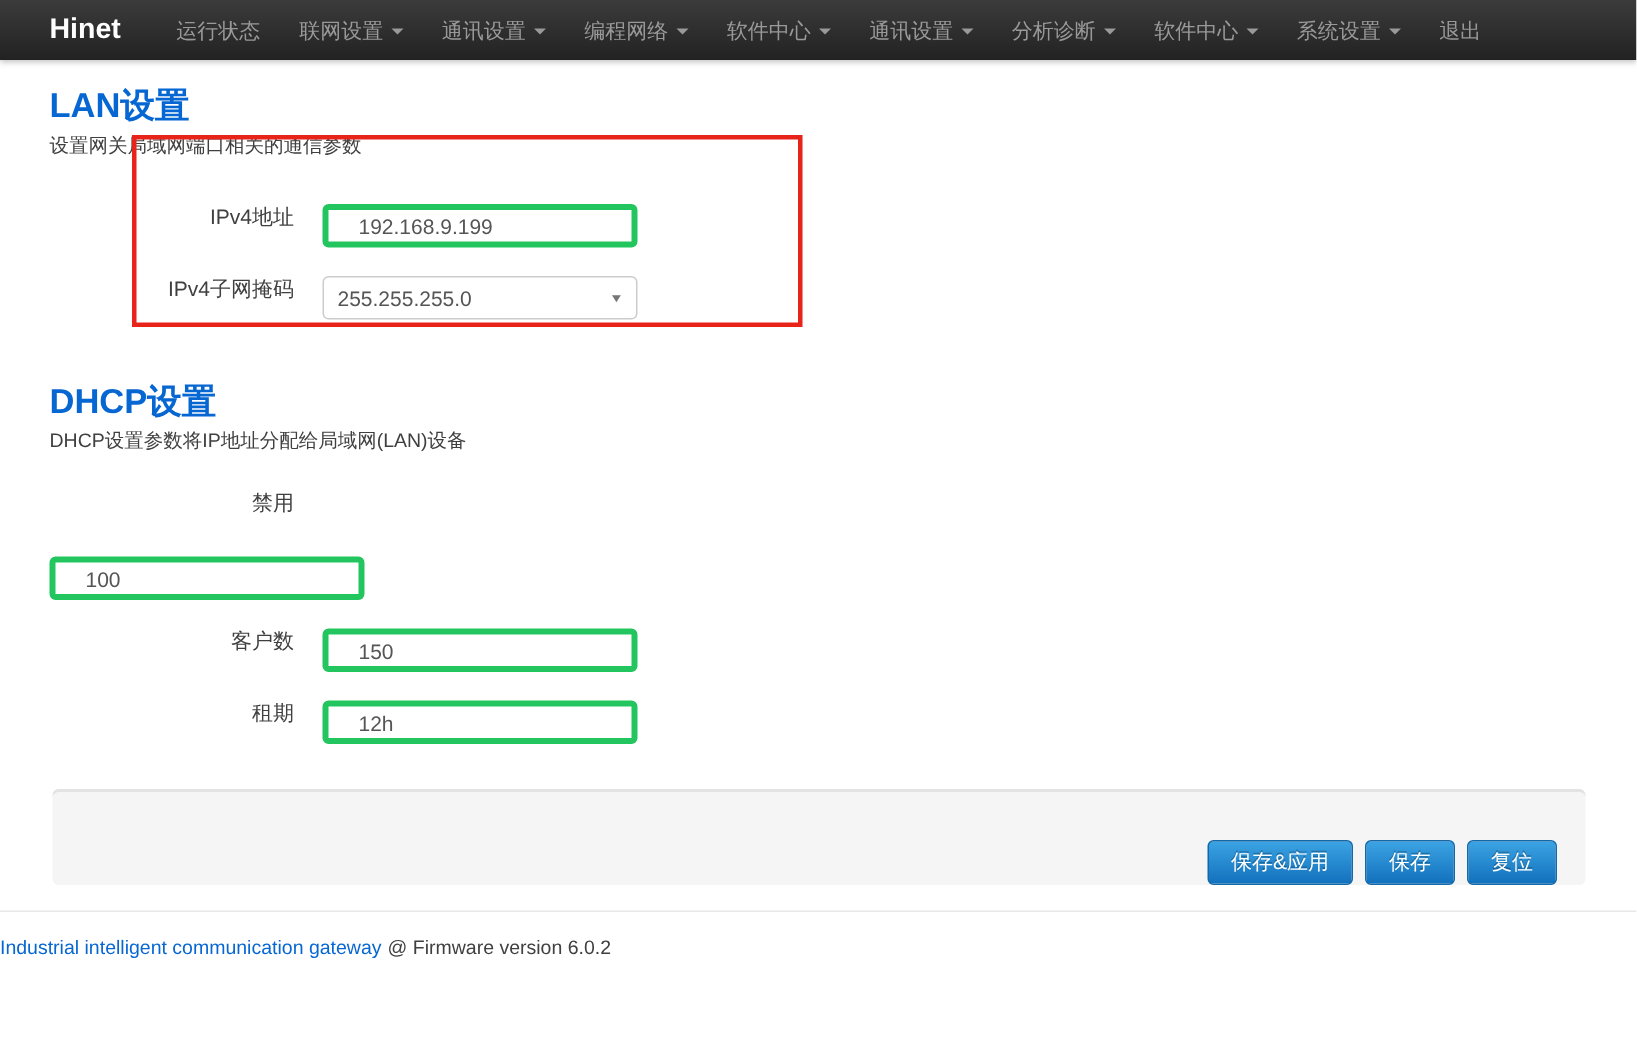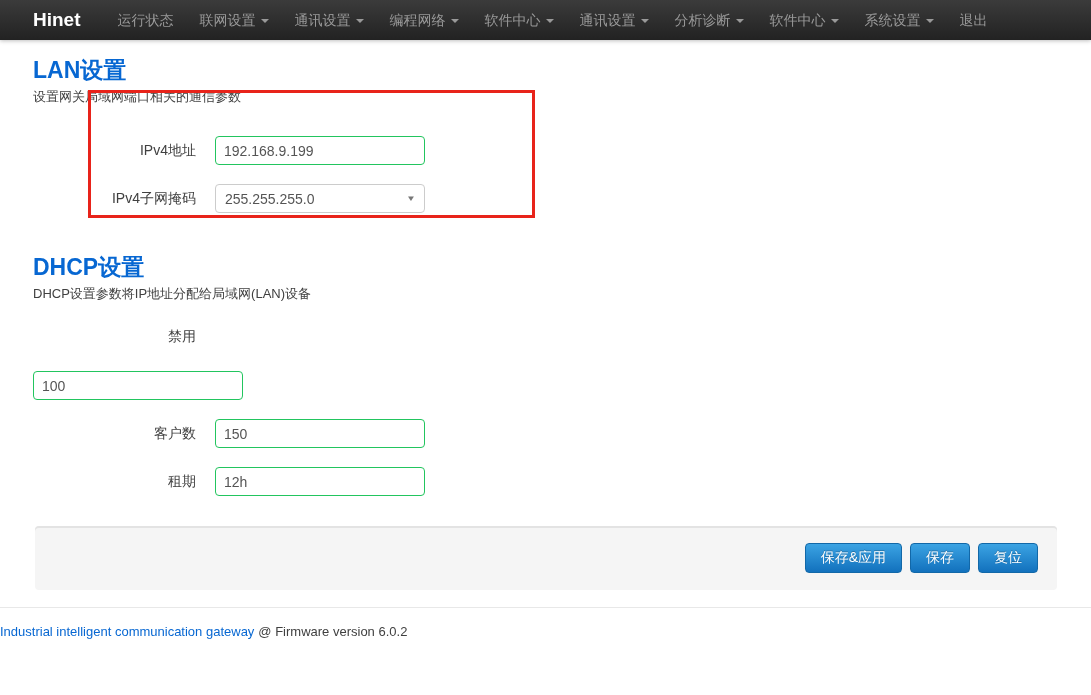--- a/index.html
+++ b/index.html
@@ -55,36 +55,35 @@
     font-weight: bold;
     color: #0767d2;
   }
   .section-desc {
     font-size: 13px;
     color: #404040;
     margin: 0 0 30px 0;
   }
   .form-row {
     display: flex;
-    align-items: center;
     margin-bottom: 19px;
   }
   .form-label {
     width: 182px;
     text-align: right;
     padding-right: 19px;
     font-size: 14px;
     color: #404040;
     flex: none;
   }
   .text-input {
     width: 210px; height: 29px;
-    border: 1px solid #22c55e;
-    border-radius: 4px;
-    padding: 0 8px;
+    border: 4px solid #22c55e;
+    border-radius: 4px;
+    padding: 0 20px;
     font-size: 14px;
     color: #555555;
     font-family: "Liberation Sans", sans-serif;
     background: #ffffff;
   }
   .select-box {
     width: 210px; height: 29px;
     border: 1px solid #cccccc;
     border-radius: 4px;
     padding: 0 9px;
@@ -129,21 +128,21 @@
   }
 
   
   .action-bar {
     margin: 30px 33px 0 35px;
     width: 1022px; height: 64px;
     background: #f5f5f5;
     border-radius: 4px;
     box-shadow: inset 0 2px 0 #e3e3e3;
     display: flex;
-    align-items: center;
+    align-items: flex-end;
     justify-content: flex-end;
     padding-right: 19px;
     gap: 8px;
   }
   .btn {
     height: 30px;
     padding: 0 15px;
     font-size: 14px;
     font-family: "Liberation Sans", sans-serif;
     color: #ffffff;

